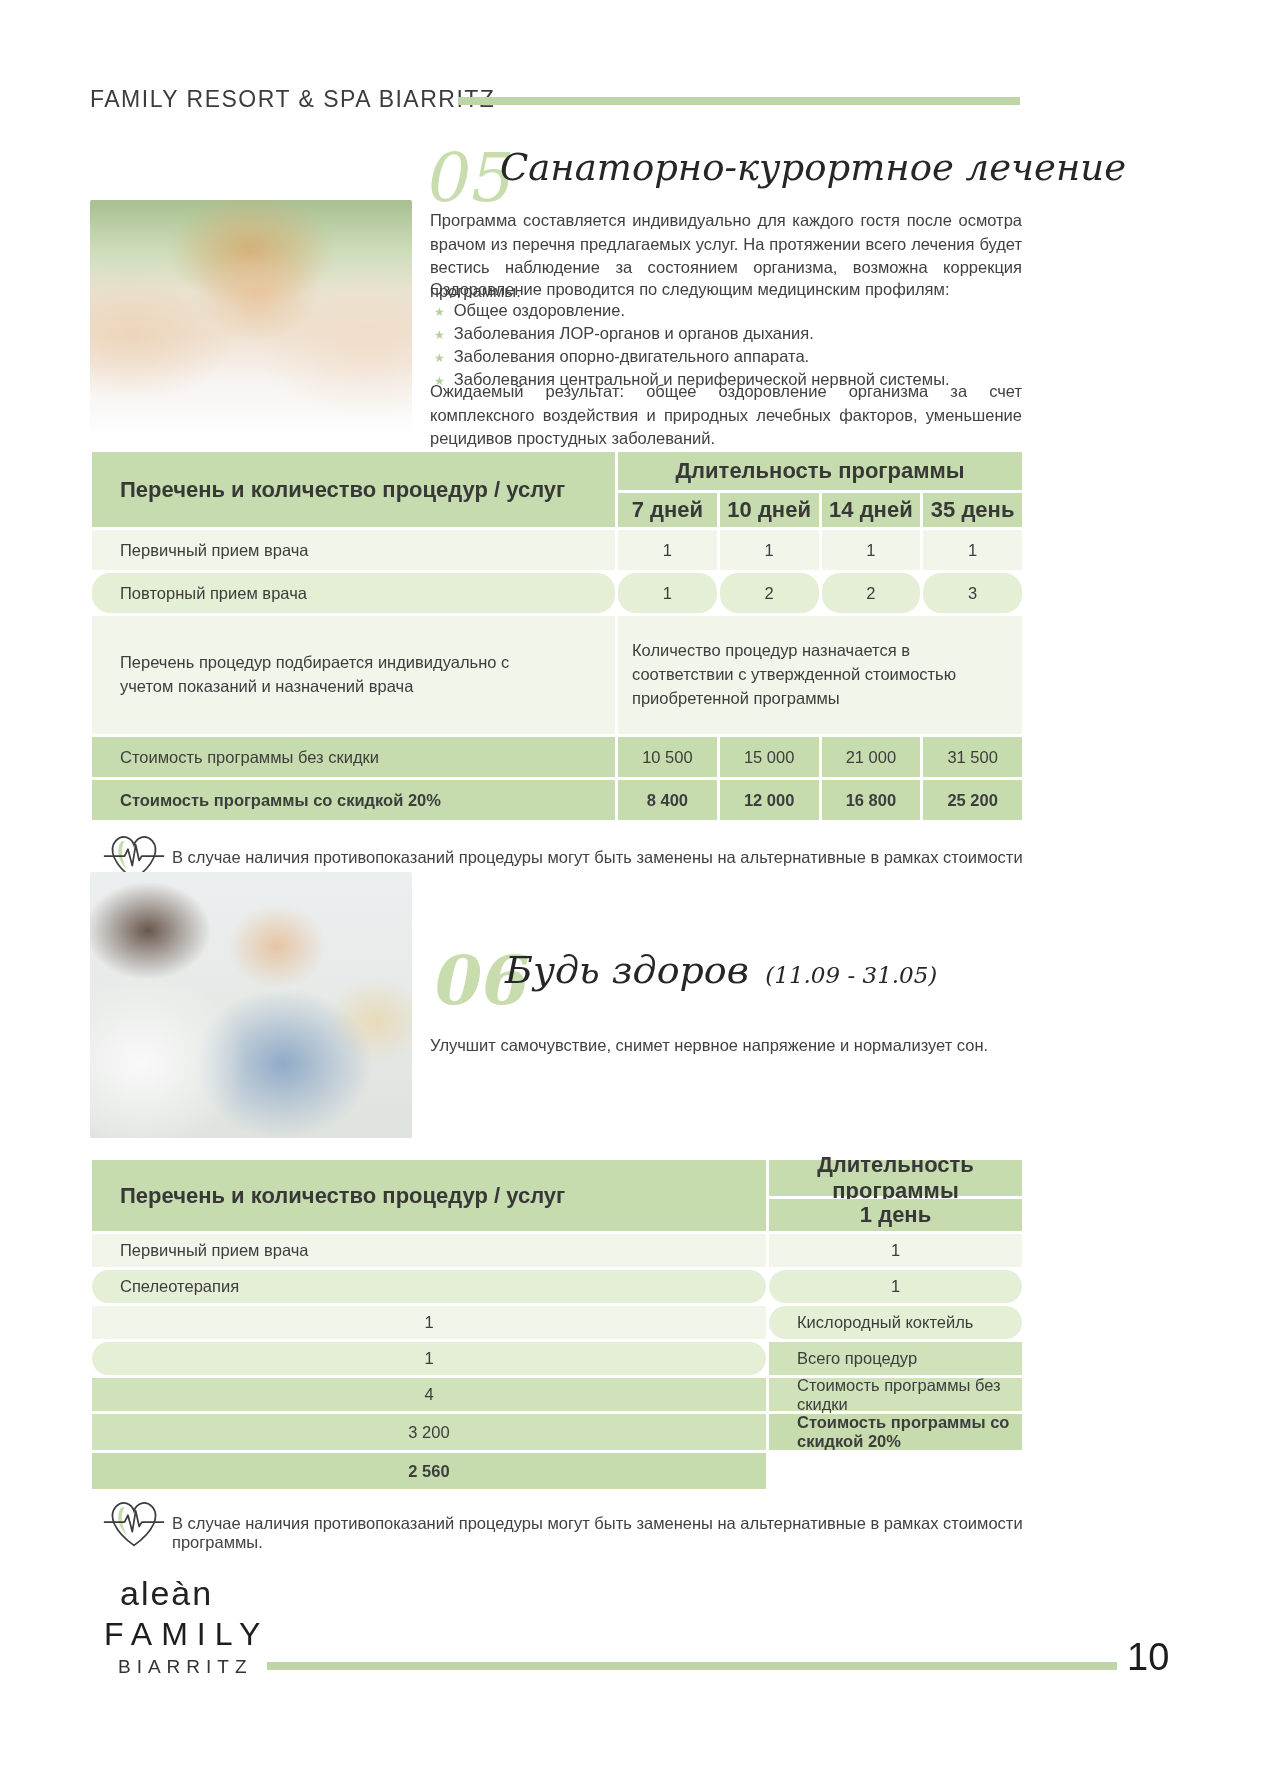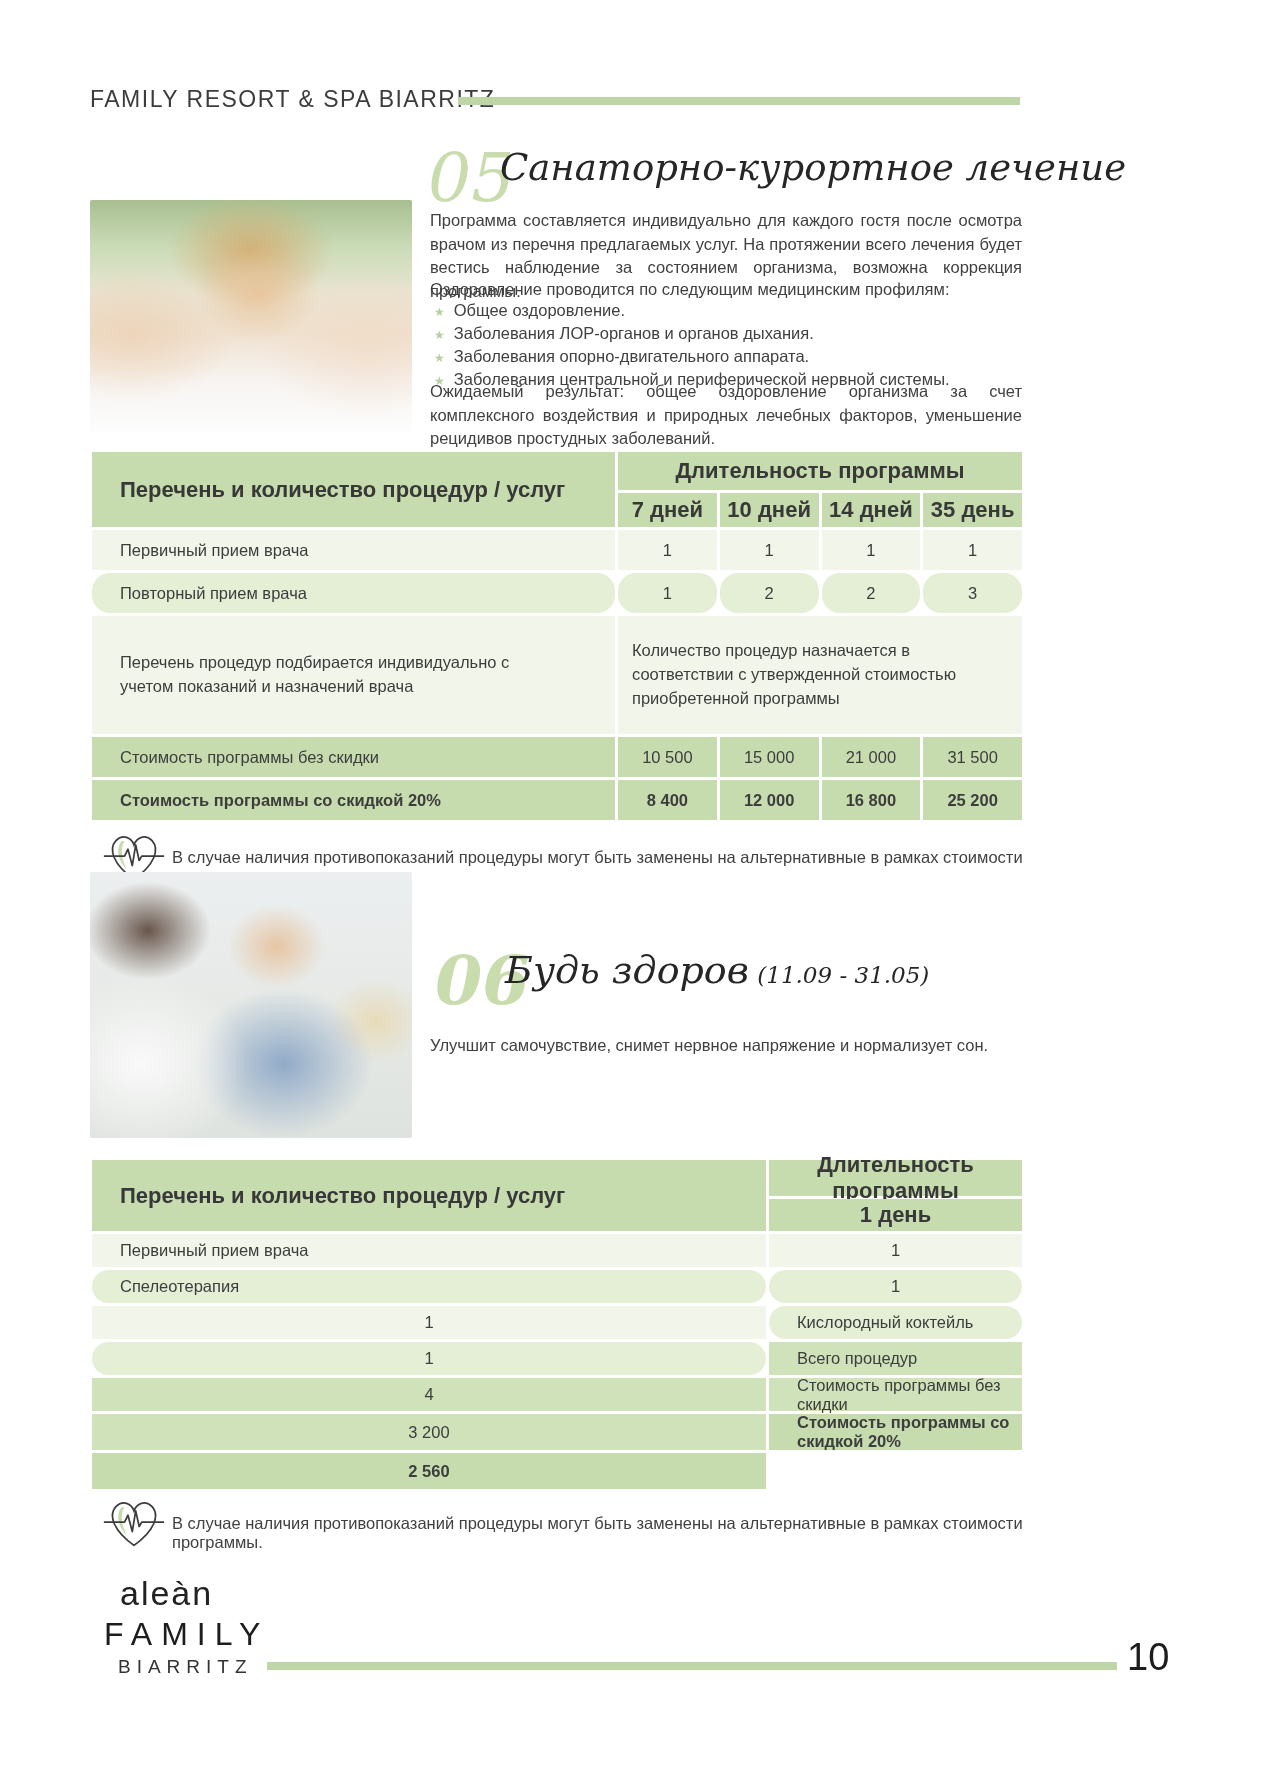--- a/index.html
+++ b/index.html
@@ -19,21 +19,21 @@
   .sec-number {
     font-family:"DejaVu Serif", serif; font-style:italic;
     font-size:68px; line-height:0.95; color:#c8dcae; font-weight:400;margin-top:20px;
   }
   .sec-title {
     font-family:"DejaVu Serif", serif; font-style:italic;
     font-size:37px; color:#262626; font-weight:400; white-space:nowrap;
   }
   .sec-period {
     font-family:"DejaVu Serif", serif; font-style:italic;
-    font-size:23px; color:#262626; margin-left:4px;
+    font-size:23px; color:#262626; margin-left:12px;
   }
 
   .body-text { font-size:16.5px; line-height:1.43; color:#414141;margin-top:12px; }
   .just { text-align:justify; }
 
   .bullets { list-style:none; }
   .bullets li { display:flex; align-items:baseline; line-height:20px; margin-bottom:1px; }
   .star { color:#b5cfa0; font-size:12px; margin:0 9px 0 4px; flex:0 0 auto; }
 
   

